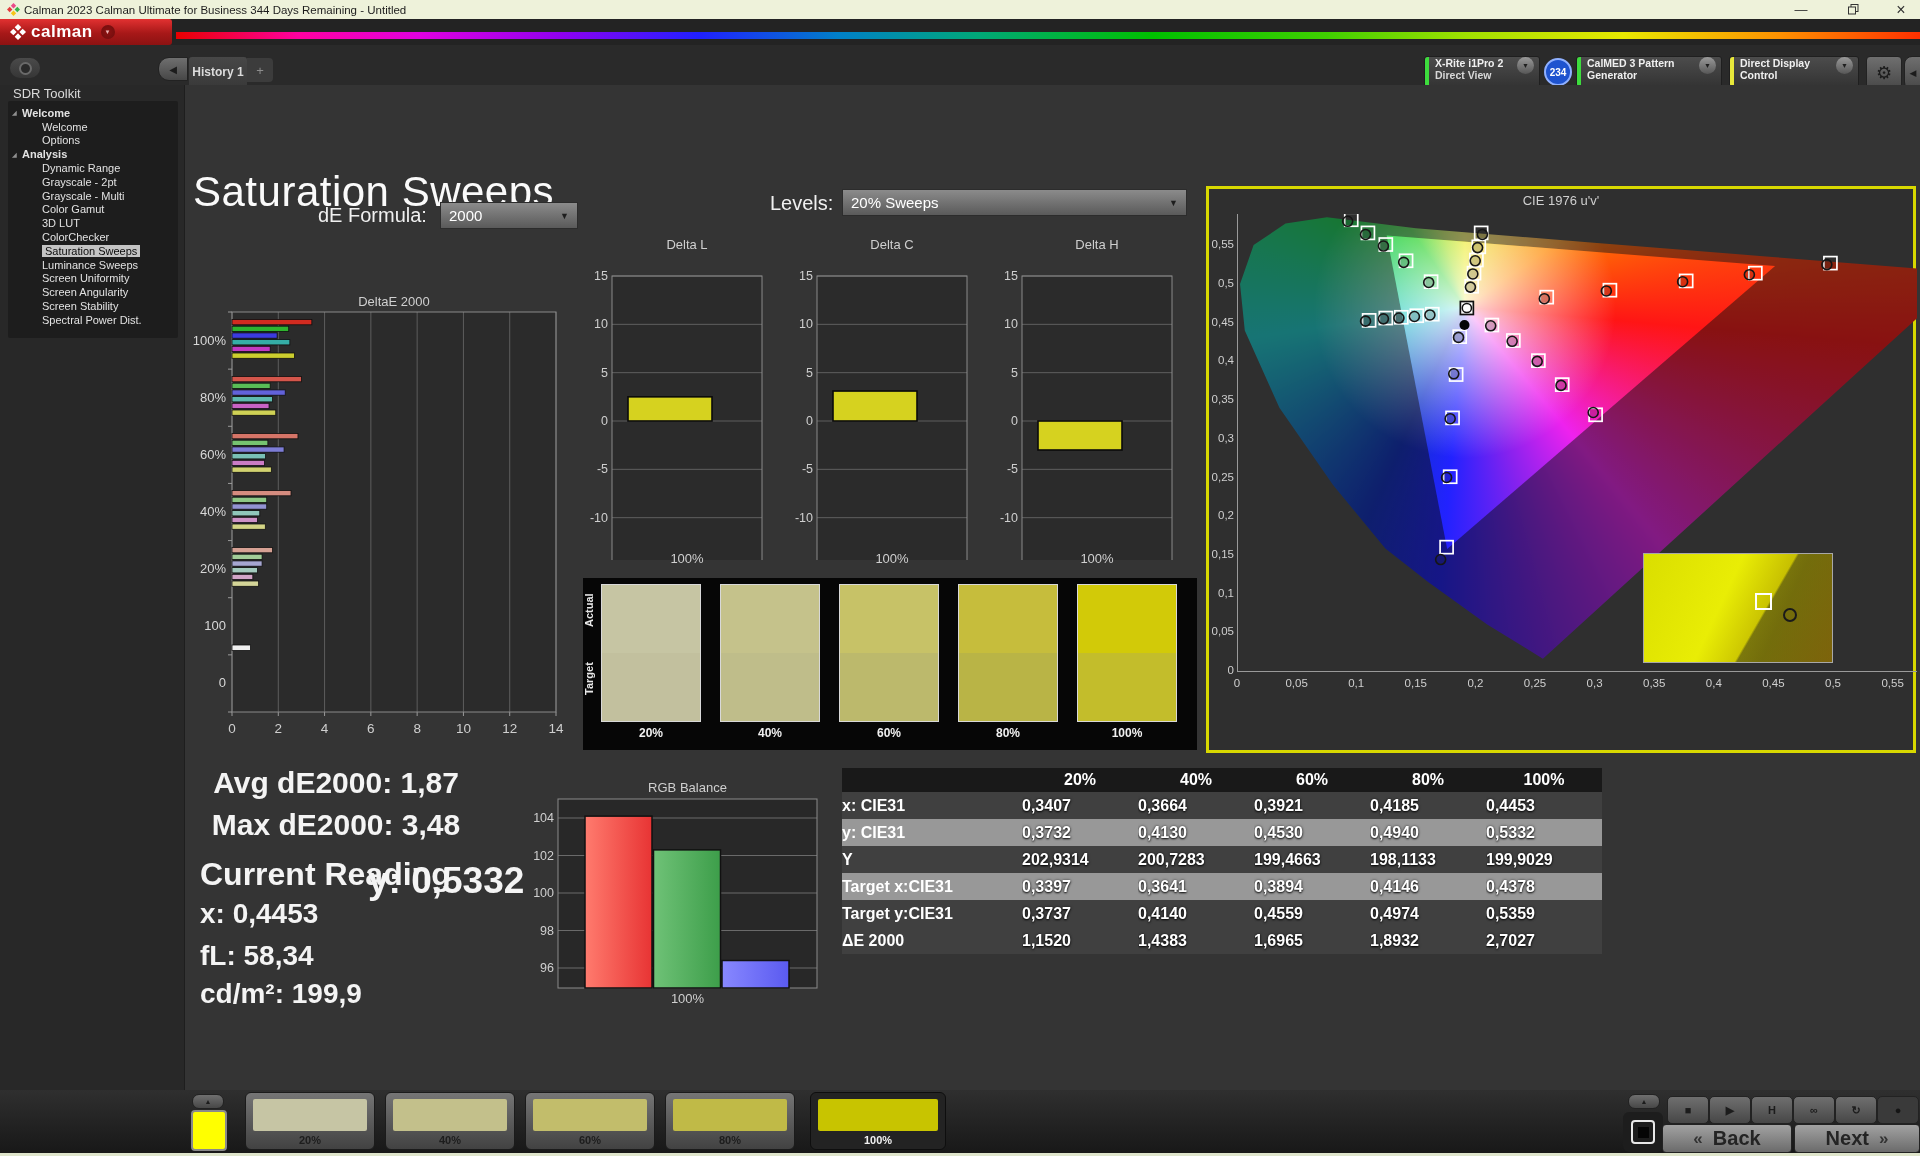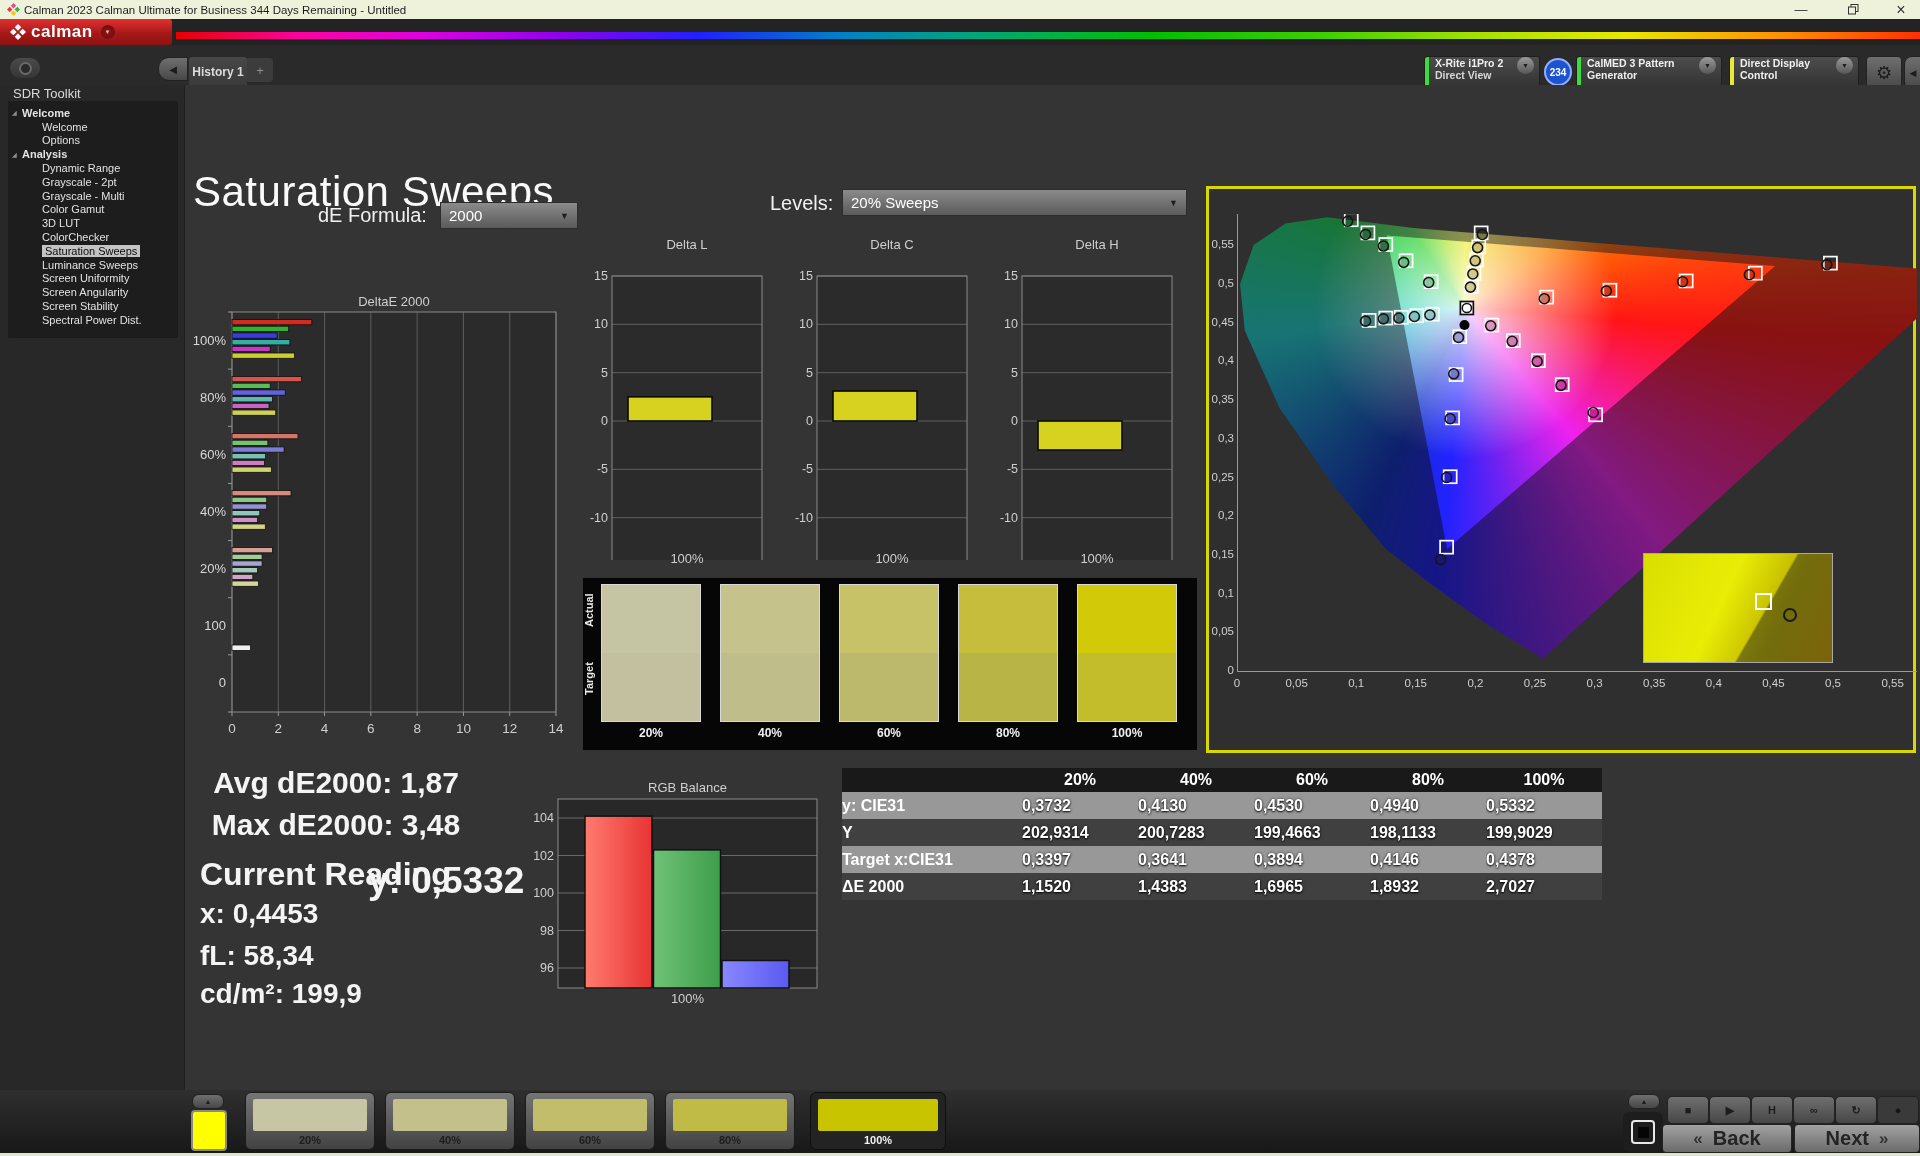--- a/index.html
+++ b/index.html
@@ -474,20 +474,28 @@
           <tr>
             <th></th>
             <th>20%</th>
             <th>40%</th>
             <th>60%</th>
             <th>80%</th>
             <th>100%</th>
           </tr>
         </thead>
         <tbody>
+          <tr class="t-dark">
+            <td class="rlab">x: CIE31</td>
+            <td class="rval">0,3407</td>
+            <td class="rval">0,3664</td>
+            <td class="rval">0,3921</td>
+            <td class="rval">0,4185</td>
+            <td class="rval">0,4453</td>
+          </tr>
           <tr class="t-light">
             <td class="rlab">y: CIE31</td>
             <td class="rval">0,3732</td>
             <td class="rval">0,4130</td>
             <td class="rval">0,4530</td>
             <td class="rval">0,4940</td>
             <td class="rval">0,5332</td>
           </tr>
           <tr class="t-dark">
             <td class="rlab">Y</td>
@@ -499,32 +507,41 @@
           </tr>
           <tr class="t-light">
             <td class="rlab">Target x:CIE31</td>
             <td class="rval">0,3397</td>
             <td class="rval">0,3641</td>
             <td class="rval">0,3894</td>
             <td class="rval">0,4146</td>
             <td class="rval">0,4378</td>
           </tr>
           <tr class="t-dark">
+            <td class="rlab">Target y:CIE31</td>
+            <td class="rval">0,3737</td>
+            <td class="rval">0,4140</td>
+            <td class="rval">0,4559</td>
+            <td class="rval">0,4974</td>
+            <td class="rval">0,5359</td>
+          </tr>
+          <tr class="t-dark">
             <td class="rlab">ΔE 2000</td>
             <td class="rval">1,1520</td>
             <td class="rval">1,4383</td>
             <td class="rval">1,6965</td>
             <td class="rval">1,8932</td>
             <td class="rval">2,7027</td>
           </tr>
         </tbody>
       </table>
     </div>
 
   <div class="abs ciepanel" id="ciePanel">
+    <div class="charttitle" style="position:absolute;left:0;top:4px;width:100%">CIE 1976 u'v'</div>
     <div class="cieplot">
       <div class="cie-base"></div>
       <div class="cie-tri"></div>
       <svg id="cieSvg" width="679" height="457" style="position:absolute;left:0;top:0">
           <rect x="302.228" y="76.65800000000002" width="13" height="13" fill="none" stroke="#fff" stroke-width="1.7"></rect>
           <rect x="365.404" y="69.69200000000001" width="13" height="13" fill="none" stroke="#fff" stroke-width="1.7"></rect>
           <rect x="441.692" y="60.403999999999996" width="13" height="13" fill="none" stroke="#fff" stroke-width="1.7"></rect>
           <rect x="510.828" y="52.66399999999999" width="13" height="13" fill="none" stroke="#fff" stroke-width="1.7"></rect>
           <rect x="585.924" y="42.601999999999975" width="13" height="13" fill="none" stroke="#fff" stroke-width="1.7"></rect>
           <circle cx="306.344" cy="84.70600000000002" r="5" fill="rgba(25,25,25,0.18)" stroke="#161616" stroke-width="1.6"></circle>

